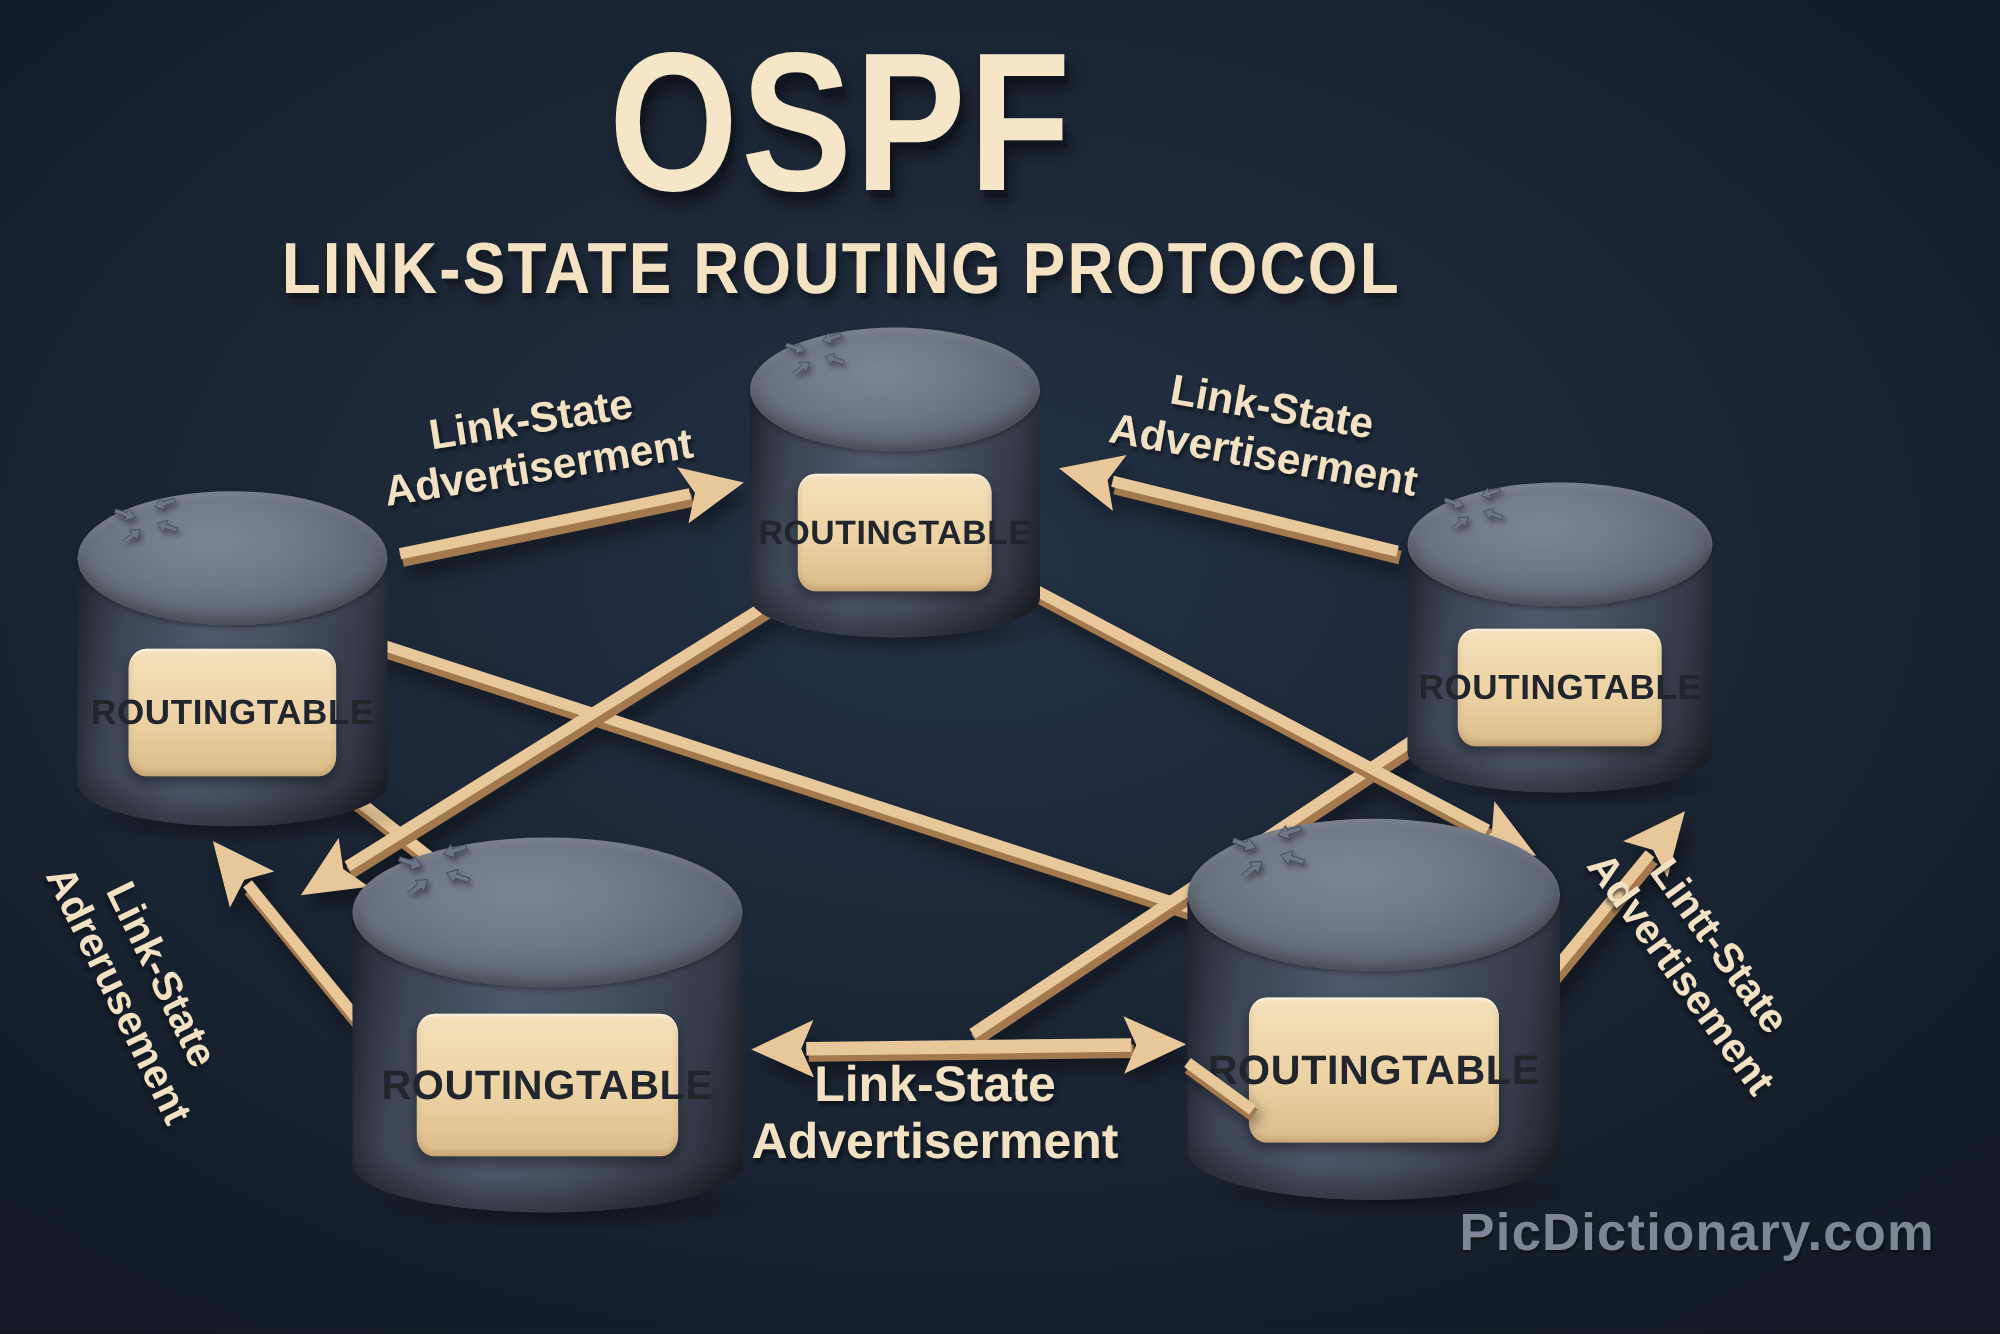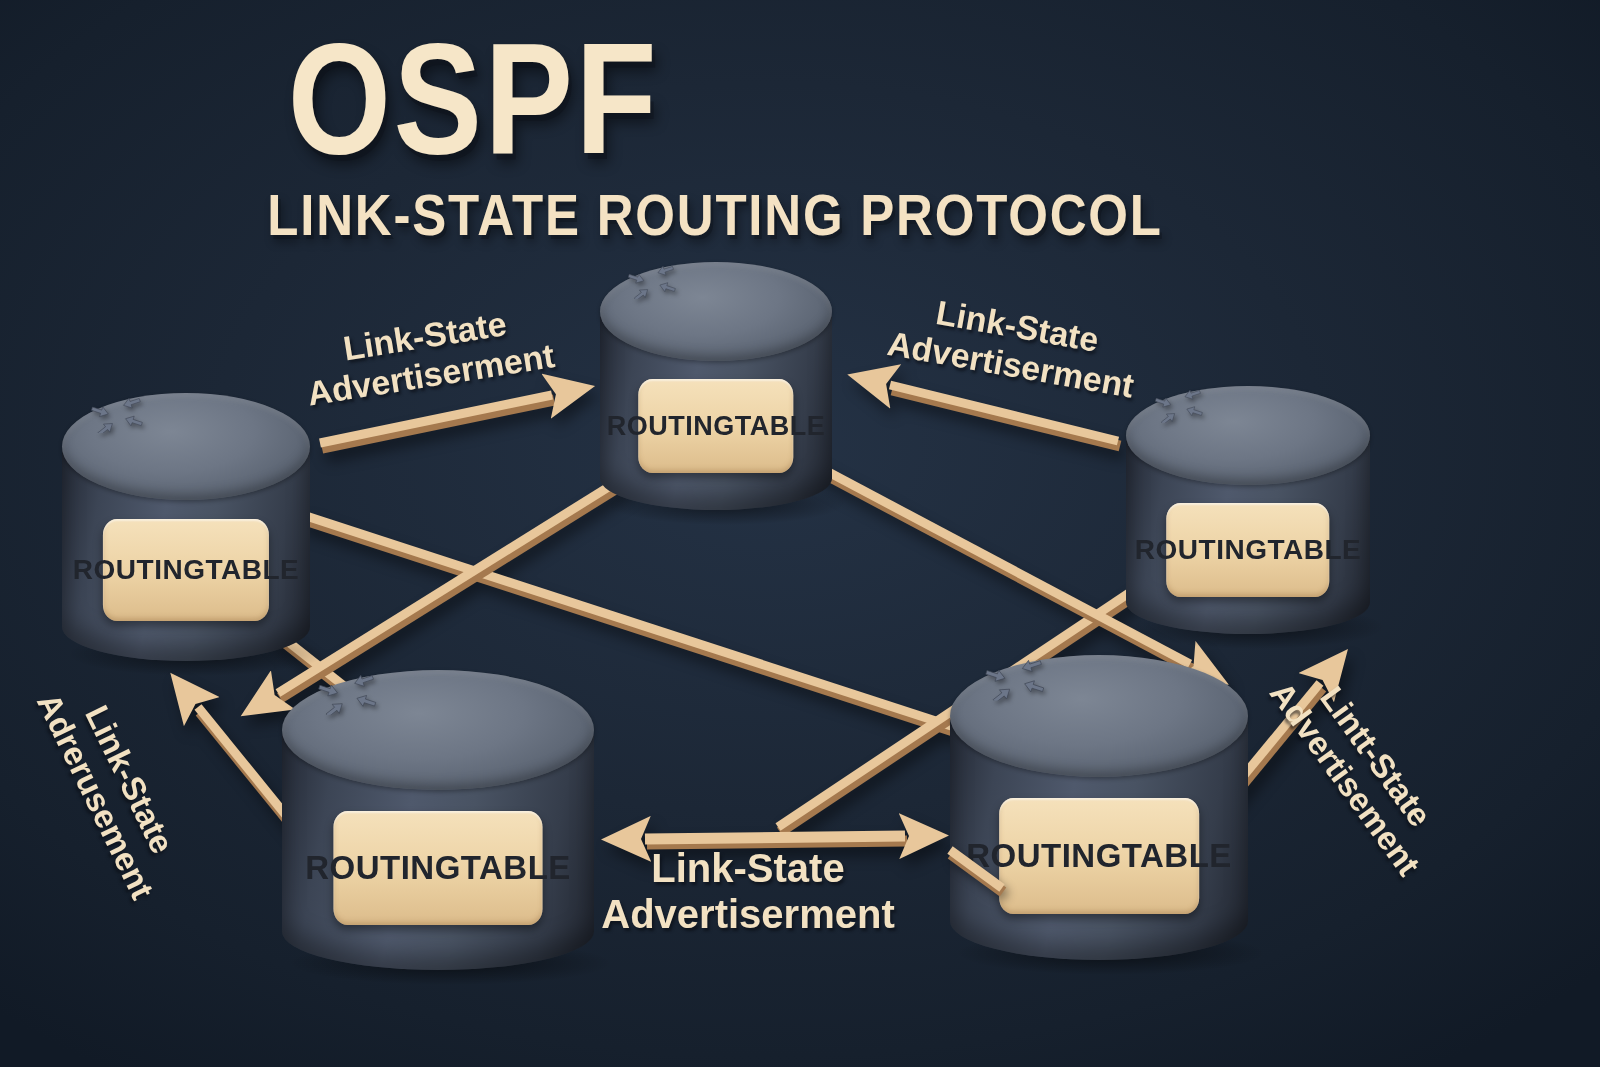--- a/index.html
+++ b/index.html
@@ -2,21 +2,21 @@
 <html><head>
 <meta charset="utf-8">
 <style>
   html,body{margin:0;padding:0;background:#0e1620;}
   #stage{
     position:relative; width:1600px; height:1067px; overflow:hidden;
     background: radial-gradient(1150px 760px at 48% 42%, #243245 0%, #1c2736 48%, #16202d 80%, #111a26 100%);
     font-family:"Liberation Sans", sans-serif;
   }
   
-  .title-wrap{position:absolute; left:715px; top:18px; transform:translateX(-50%); white-space:nowrap;}
+  .title-wrap{position:absolute; left:673px; top:18px; transform:translateX(-50%); text-align:center; white-space:nowrap;}
   .title{
     display:block; font-size:158px; font-weight:800; letter-spacing:3px; color:#f6e6c8;
     transform:scaleX(.84); transform-origin:center;
     text-shadow:4px 6px 0 rgba(13,18,26,.45), 6px 10px 14px rgba(0,0,0,.45);
     line-height:1.02;
   }
   .subtitle{
     display:block; margin-top:2px; font-size:58px; font-weight:800; letter-spacing:2px; color:#f4e2c3;
     transform:scaleX(.88); transform-origin:center;
     text-shadow:3px 4px 0 rgba(13,18,26,.4), 4px 7px 10px rgba(0,0,0,.4);
@@ -217,14 +217,15 @@
   </div>
   <div class="lsa" id="lsa-left">
     <span>Link-State</span>
     <span>Adrerusement</span>
   </div>
   <div class="lsa" id="lsa-right">
     <span>Lintt-State</span>
     <span>Advertisement</span>
   </div>
 
+  <div class="watermark">PicDictionary.com</div>
 
 </div>
 
 </body></html>

